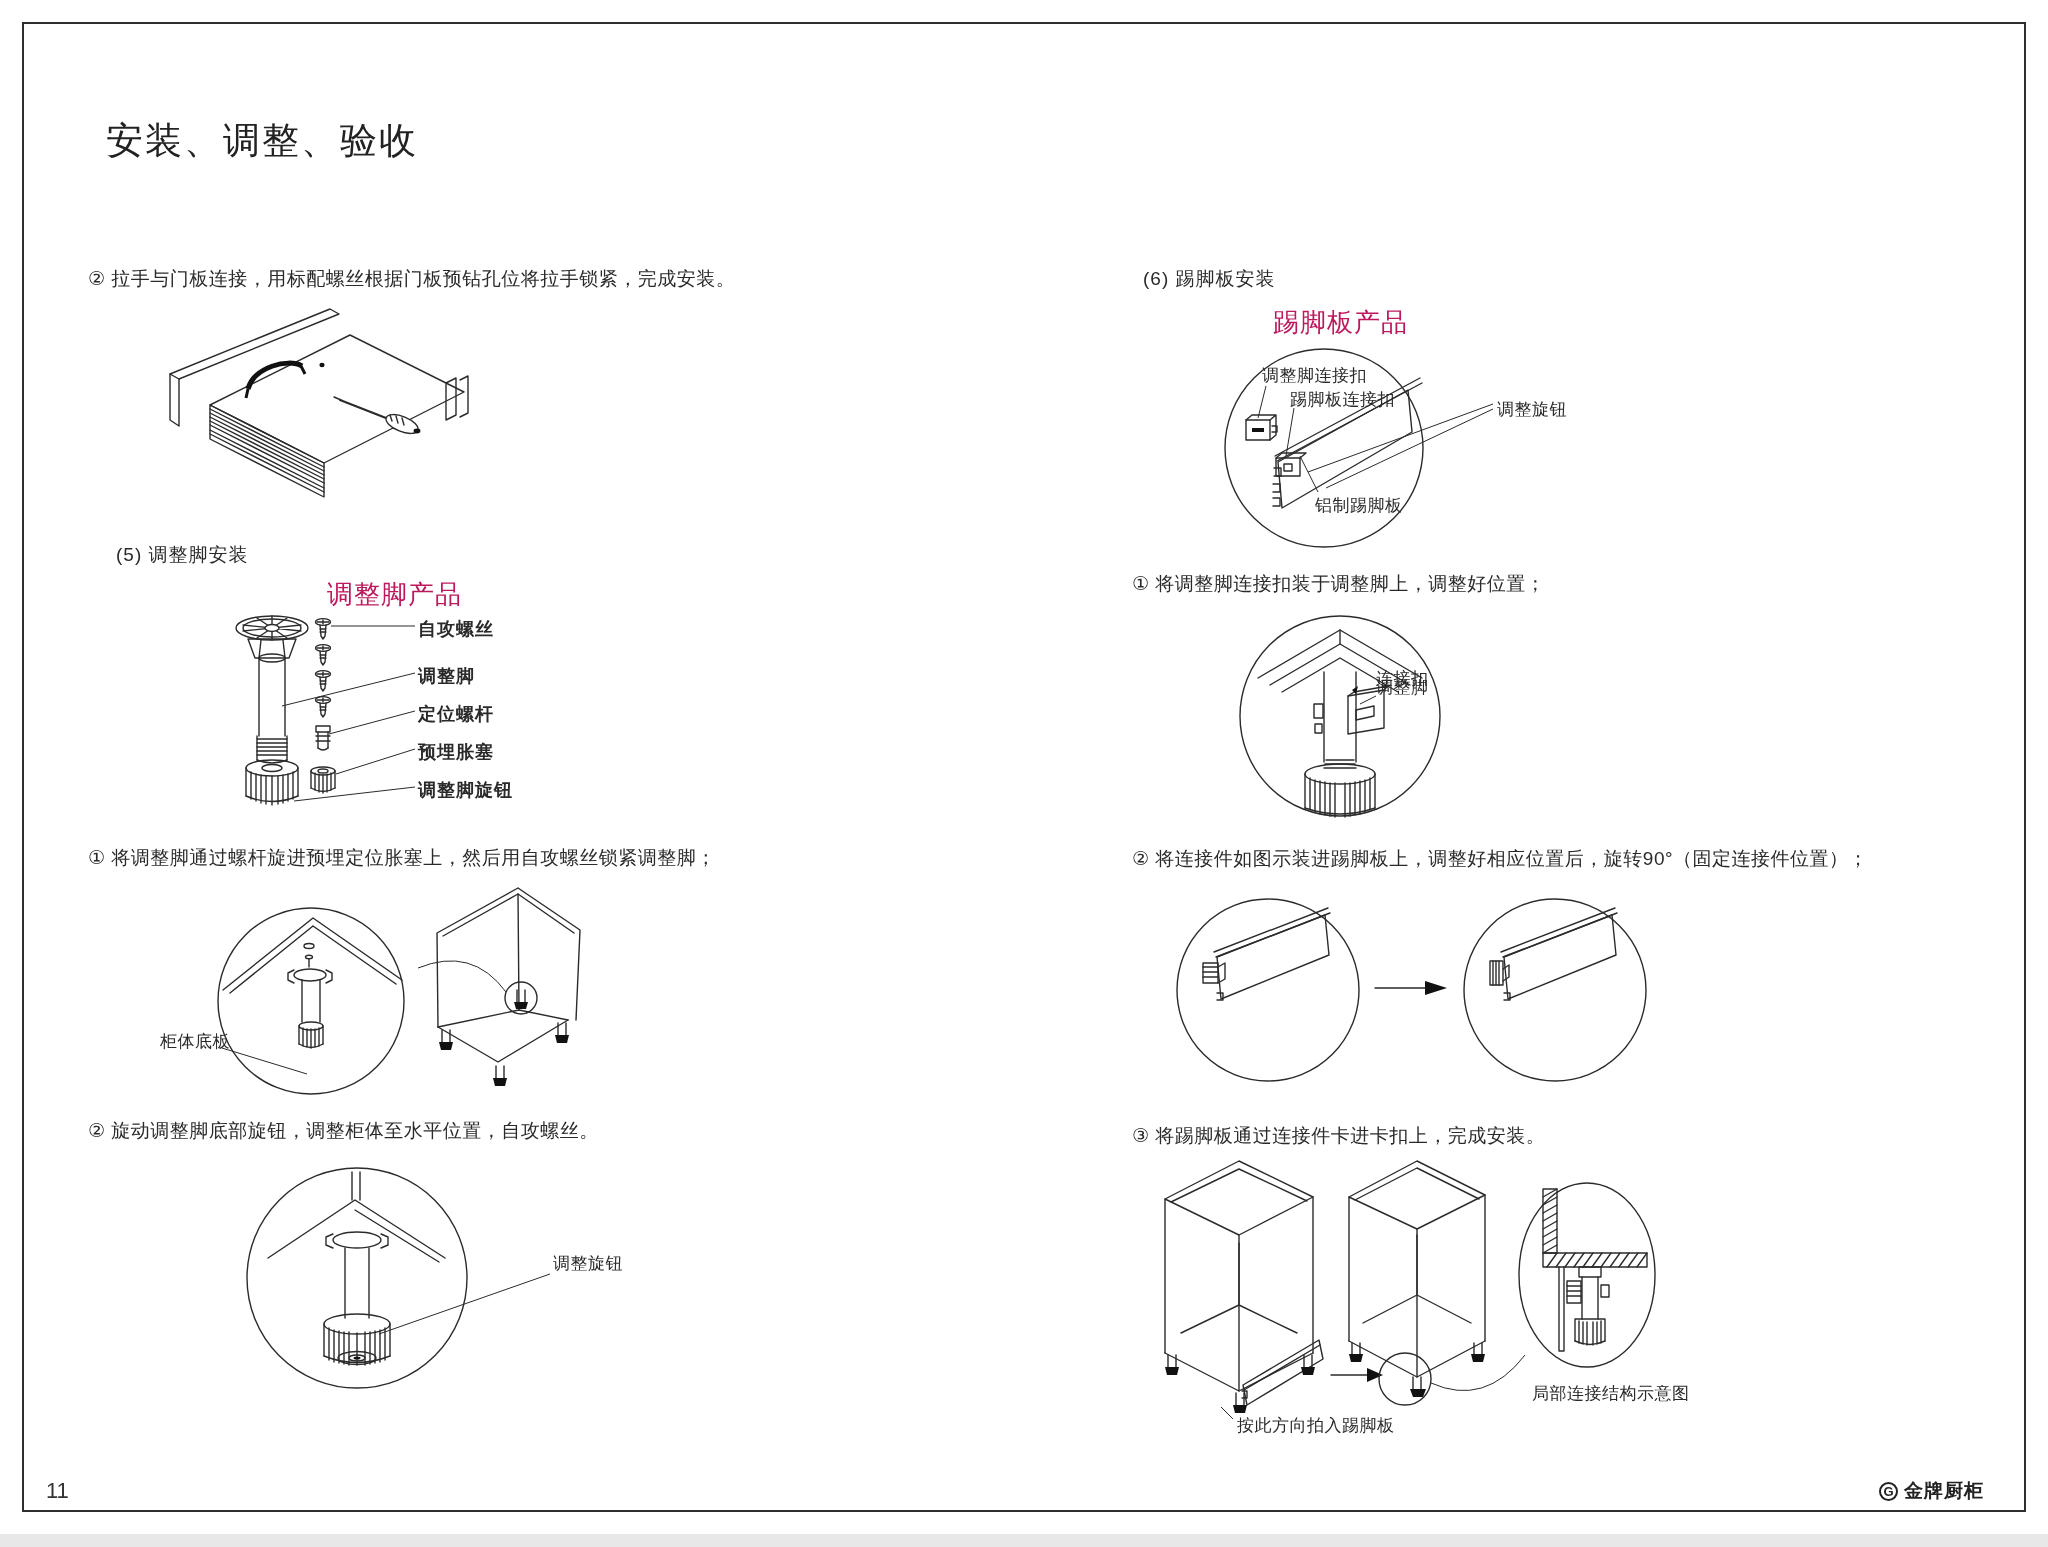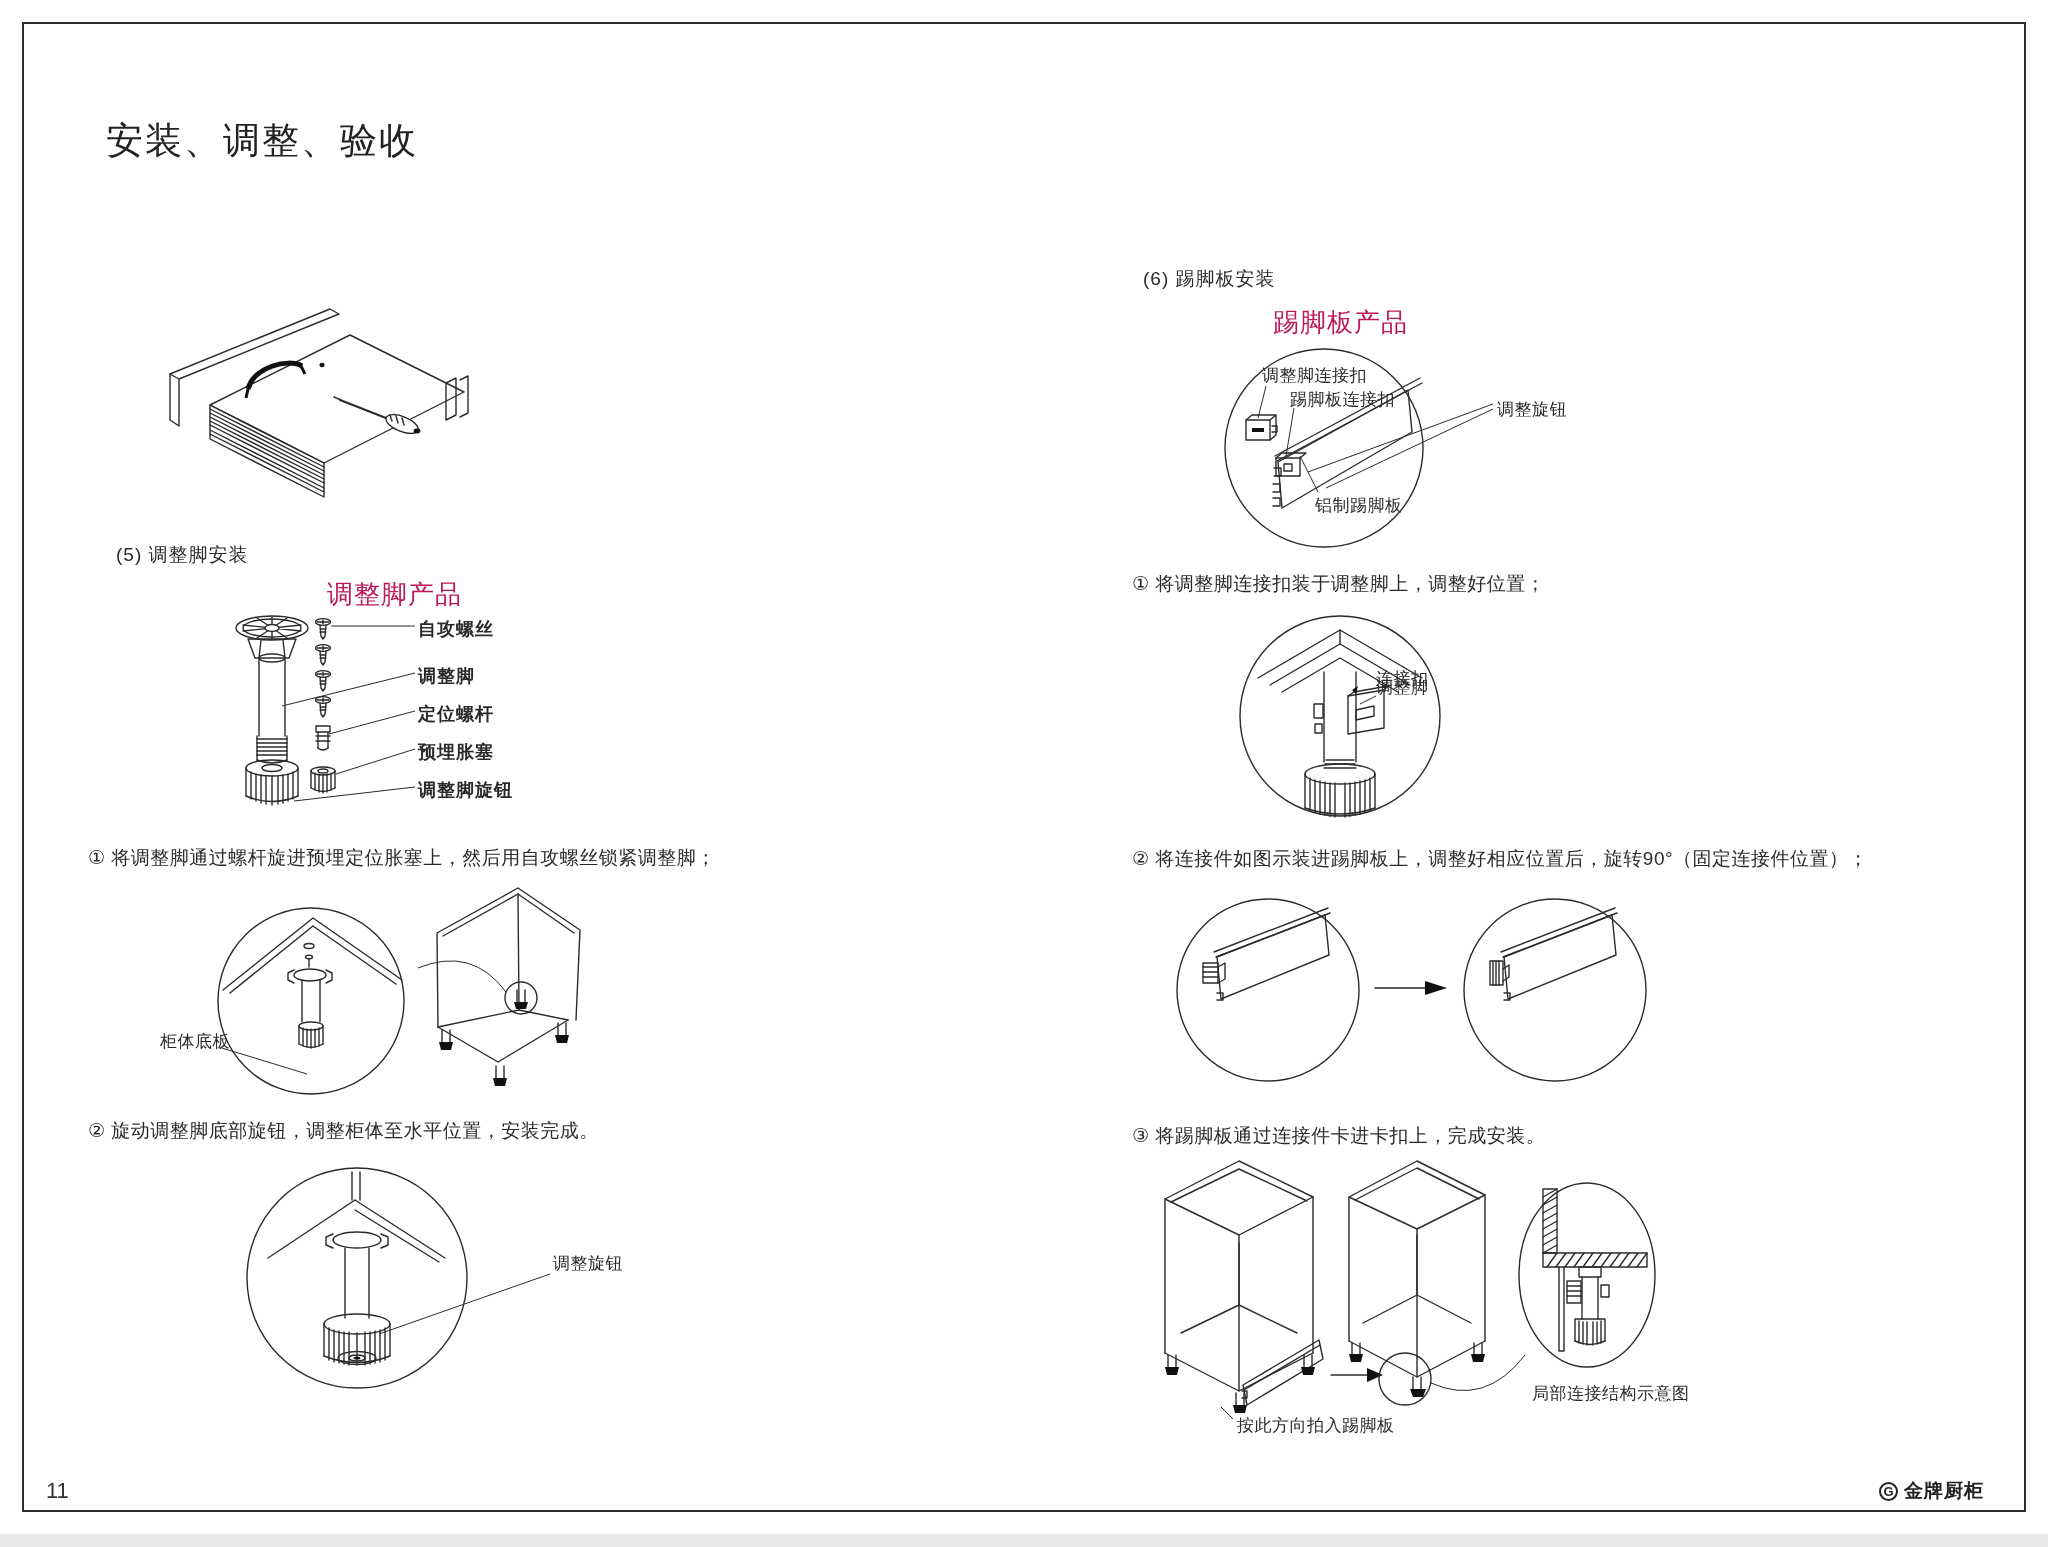--- a/index.html
+++ b/index.html
@@ -27,20 +27,21 @@
   svg .fill{fill:#111;stroke:none;}
 </style>
 </head>
 <body>
 
 <div class="page">
   <div class="page-border"></div>
 
   <div class="abs doc-title" style="left:106px;top:116px;">安装、调整、验收</div>
 
+  <div class="abs step-text" style="left:88px;top:266px;">② 拉手与门板连接，用标配螺丝根据门板预钻孔位将拉手锁紧，完成安装。</div>
 
   <svg class="abs" style="left:150px;top:303px;" width="322" height="232" viewBox="0 0 322 232">
     <g class="ln">
       <path d="M20,71 L180,6 L189,11 L29,76 Z"></path>
       <path d="M20,71 L20,117 L29,123 L29,76"></path>
       <path d="M60,102 L200,32 L314,89 L174,160 Z"></path>
       <path d="M296,80 L306,75 L306,112 L296,117 Z"></path>
       <path d="M310,77 L318,73 L318,110 L310,114"></path>
       <path d="M60,102 L174,160 L174,180 L60,122 Z"></path>
       <path d="M60,106 L174,164"></path>
@@ -154,21 +155,21 @@
       <circle cx="371" cy="118" r="16"></circle>
     </g>
     <path class="fill" d="M289,162 L303,162 L301,170 L291,170 Z"></path>
     <path class="fill" d="M343,198 L357,198 L355,206 L345,206 Z"></path>
     <path class="fill" d="M405,155 L419,155 L417,163 L407,163 Z"></path>
     <path class="fill" d="M364,122 L378,122 L376,129 L366,129 Z"></path>
     <path class="thin" d="M268,88 Q322,66 356,112"></path>
   </svg>
   <div class="abs small-label" style="left:160px;top:1030px;">柜体底板</div>
 
-  <div class="abs step-text" style="left:88px;top:1118px;">② 旋动调整脚底部旋钮，调整柜体至水平位置，安装完成。</div>
+  <div class="abs step-text" style="left:88px;top:1118px;">② 旋动调整脚底部旋钮，调整柜体至水平位置，自攻螺丝。</div>
 
   <svg class="abs" style="left:243px;top:1160px;" width="440" height="235" viewBox="0 0 440 235">
     <g class="ln">
       <circle cx="114" cy="118" r="110"></circle>
       <path d="M25,98 L112,40 L202,98"></path>
       <path d="M112,50 L196,102"></path>
       <path d="M109,12 L109,40 M117,12 L117,40"></path>
       <ellipse cx="114" cy="80" rx="24" ry="8"></ellipse>
       <path d="M90,74 l-7,3 l0,8 l7,3 M138,74 l7,3 l0,8 l-7,3"></path>
       <path d="M102,88 L102,158 M126,88 L126,158"></path>

